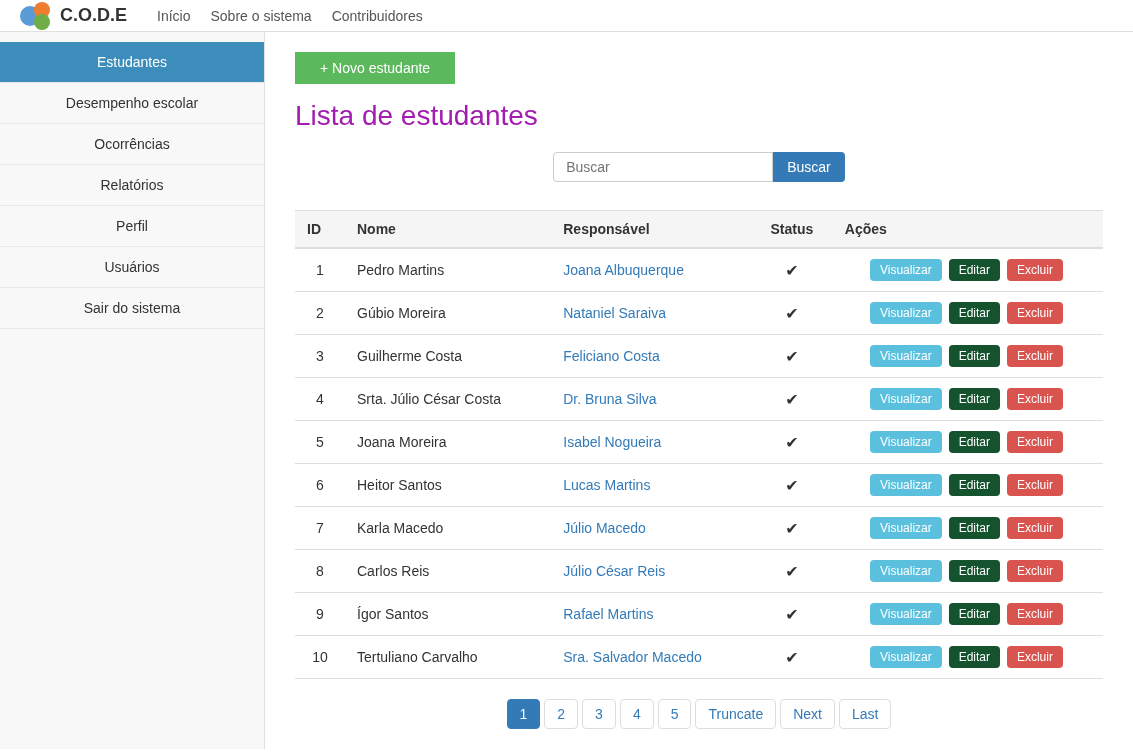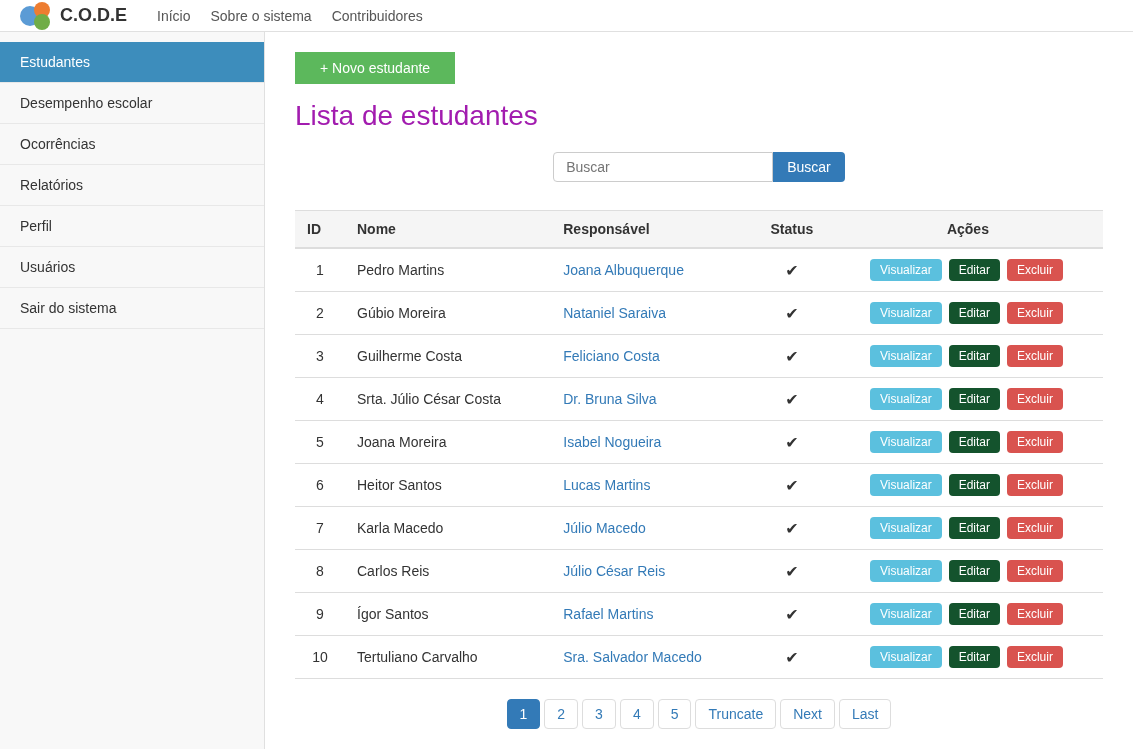--- a/index.html
+++ b/index.html
@@ -54,20 +54,21 @@
       padding-top: 10px;
       flex-shrink: 0;
     }
     .sidebar-item {
       display: block;
       padding: 12px 20px;
       color: #333;
       text-decoration: none;
       cursor: pointer;
       border-bottom: 1px solid #e8e8e8;
+      text-align: center;
     }
     .sidebar-item.active {
       background: #3d8dbc;
       color: #fff;
     }
 
     
     .main {
       flex: 1;
       padding: 20px 30px;
@@ -224,21 +225,21 @@
     </div>
 
     
     <table>
       <thead>
         <tr>
           <th>ID</th>
           <th>Nome</th>
           <th>Responsável</th>
           <th style="text-align:center">Status</th>
-          <th style="text-align:center">Ações</th>
+          <th style="text-align:left">Ações</th>
         </tr>
       </thead>
       <tbody id="table-body">
       <tr>
       <td class="id-col">1</td>
       <td>Pedro Martins</td>
       <td><a href="#">Joana Albuquerque</a></td>
       <td class="center"><span class="check-mark">✔</span></td>
       <td class="center">
         <button class="btn-action btn-view">Visualizar</button>

